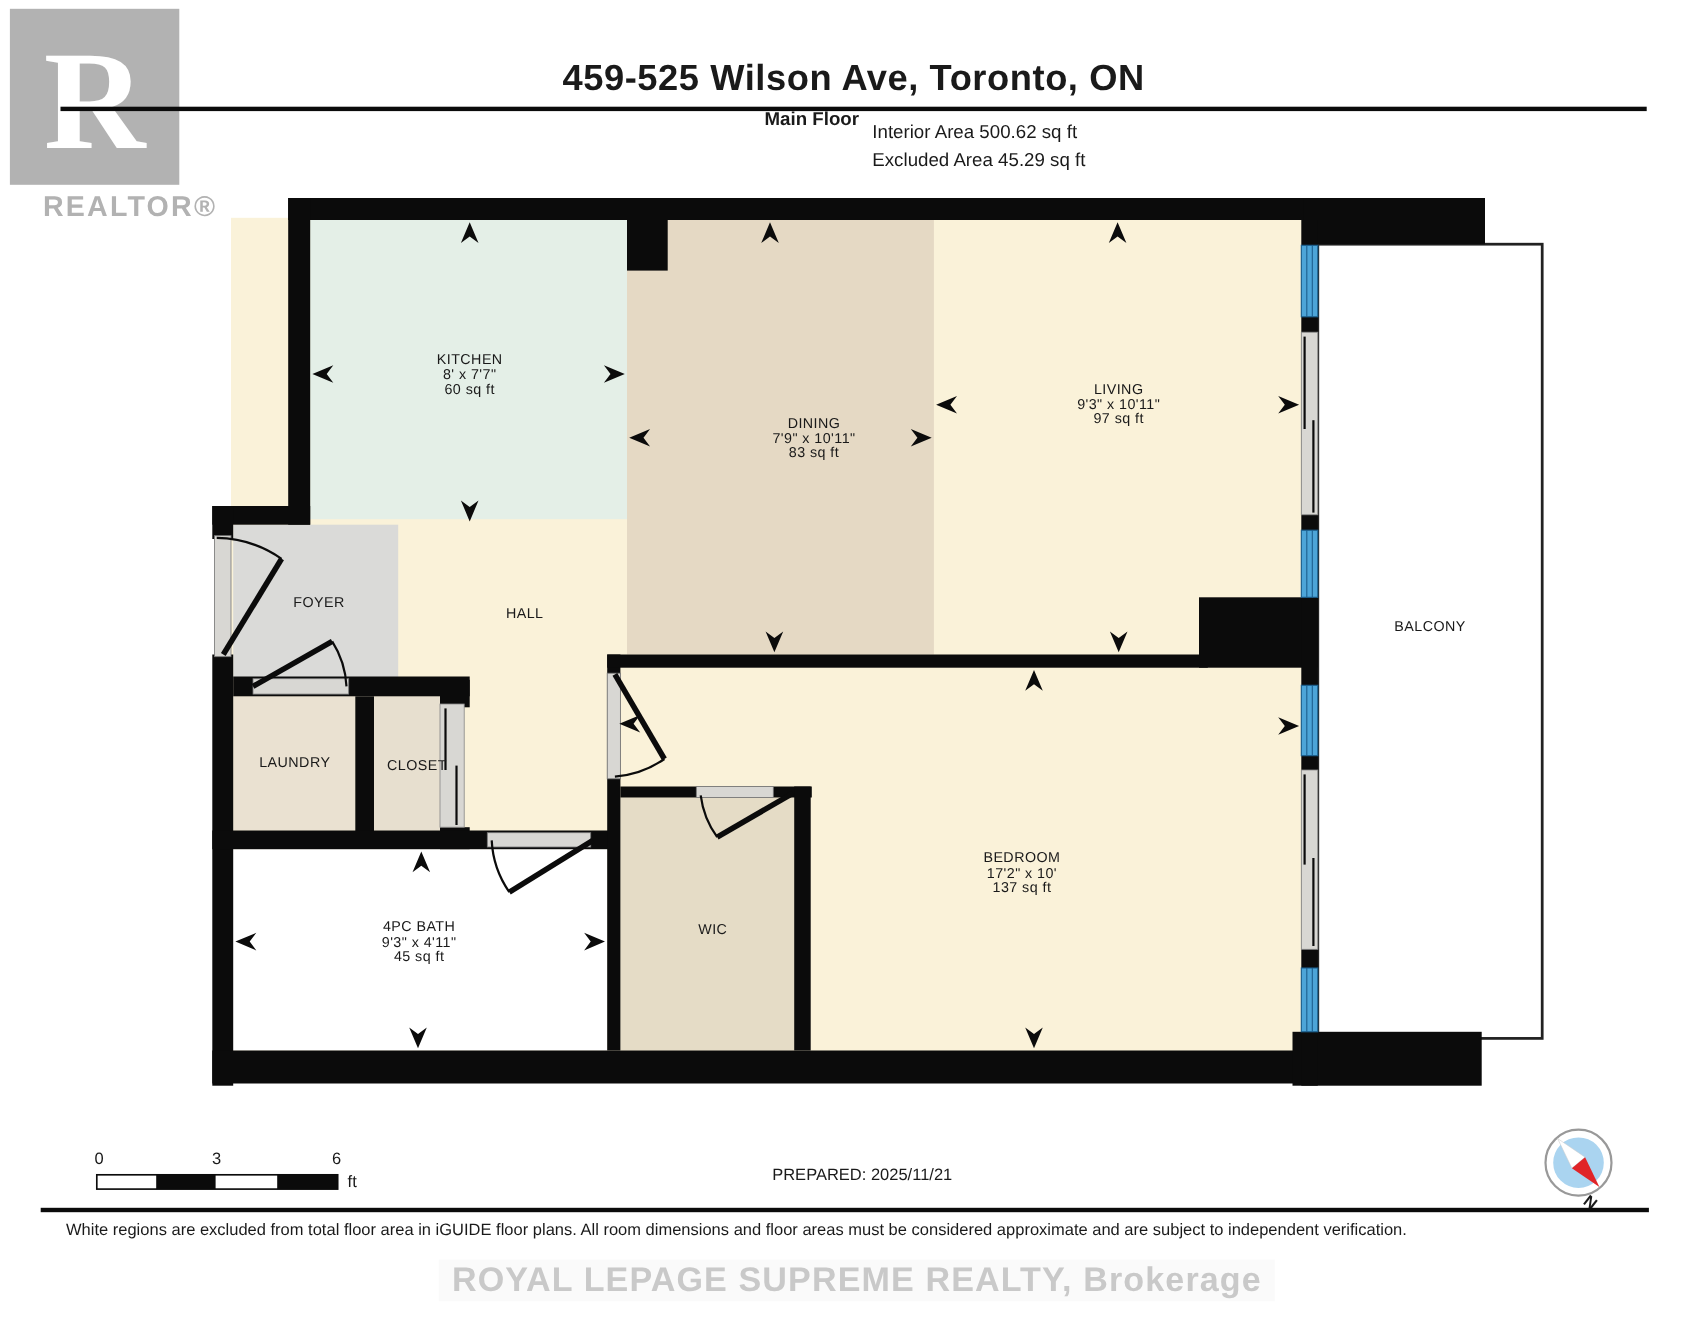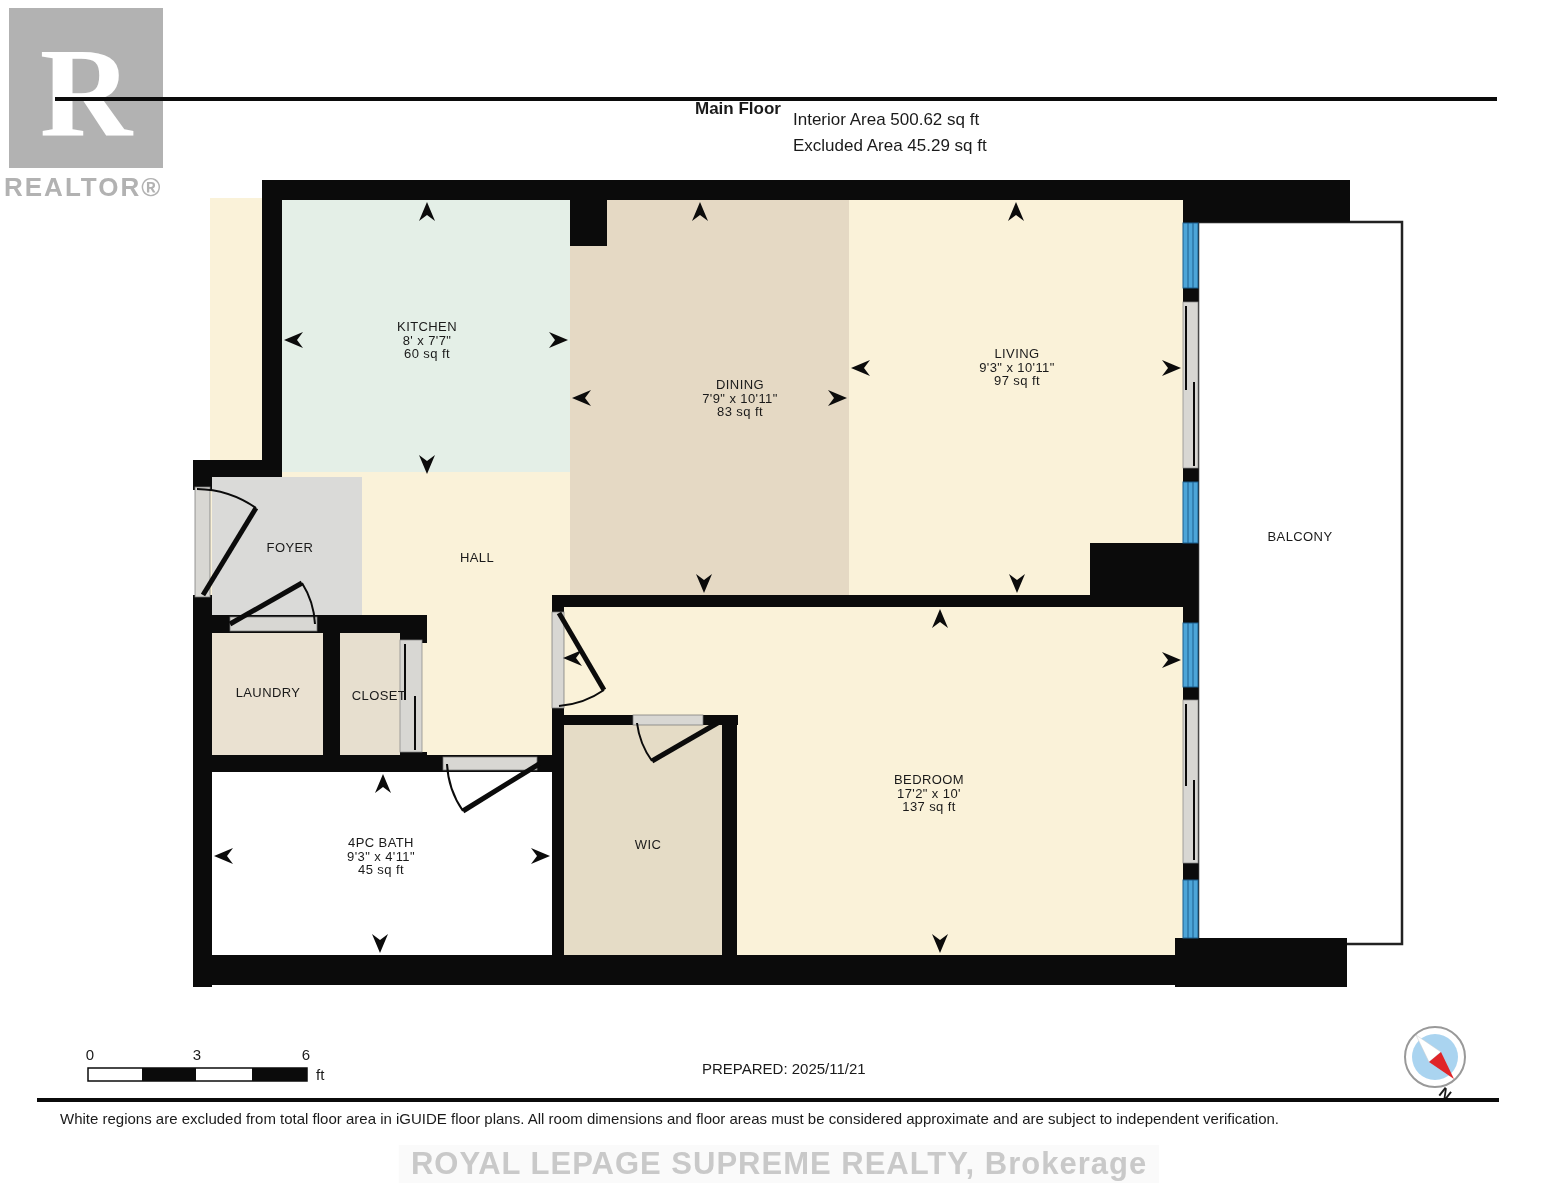--- a/index.html
+++ b/index.html
@@ -23,21 +23,21 @@
   .scale-num{font-size:15px;z-index:2;}
   .prepared{font-size:15px;z-index:2;}
   .disclaimer{font-size:15px;z-index:4;}
   .watermark{font-size:31px;font-weight:bold;color:var(--watermark);z-index:3;
              background:rgba(246,246,246,0.55);padding:1px 12px;letter-spacing:1px;}
   .logo-box{position:absolute;left:9px;top:8px;width:154px;height:160px;
             background:var(--logo_gray);z-index:1;}
   .logo-letter{position:absolute;left:86px;top:92px;transform:translate(-50%,-50%);
                font-family:"Liberation Serif", serif;font-weight:bold;font-size:128px;
                color:#fff;z-index:1;}
-  .logo-word{font-size:26px;font-weight:bold;color:var(--logo_gray);letter-spacing:2px;z-index:1;}
+  .logo-word{font-size:26px;font-weight:bold;color:var(--logo_gray);letter-spacing:2px;z-index:1;margin-left:35px;}
   .north{font-size:15px;font-weight:bold;transform:rotate(38deg);z-index:2;}
 </style>
 </head>
 <body>
 
 <div id="page">
 
   <svg id="plan-svg" width="1553" height="1200" viewBox="0 0 1553 1200">
 
     <g>
@@ -169,20 +169,21 @@
       <circle cx="1435" cy="1057" r="23" fill="var(--compass_blue)"></circle>
       <polygon points="1416,1035 1429,1062 1441,1052" fill="#ffffff" stroke="#cccccc" stroke-width="0.5"></polygon>
       <polygon points="1454,1079 1429,1062 1441,1052" fill="var(--needle_red)"></polygon>
     </g>
   </svg>
 
   <div class="logo-box"></div>
   <div class="logo-letter">R</div>
   <div class="abs logo-word" style="left:4px;top:172px;">REALTOR®</div>
 
+  <div class="abs ctr page-title" style="left:776px;top:71px;">459-525 Wilson Ave, Toronto, ON</div>
   <div class="hline" style="left:55px;top:97px;width:1442px;height:4px;"></div>
   <div class="abs sub-bold" style="left:695px;top:99px;">Main Floor</div>
   <div class="abs sub" style="left:793px;top:110px;">Interior Area 500.62 sq ft</div>
   <div class="abs sub" style="left:793px;top:136px;">Excluded Area 45.29 sq ft</div>
 
   <div class="abs ctr room-label" style="left:427px;top:340px;">
     <div>KITCHEN</div>
     <div>8' x 7'7"</div>
     <div>60 sq ft</div>
   </div>
@@ -214,21 +215,21 @@
     <div>45 sq ft</div>
   </div>
   <div class="abs ctr room-label" style="left:648px;top:845px;">
     <div>WIC</div>
   </div>
   <div class="abs ctr room-label" style="left:929px;top:793px;">
     <div>BEDROOM</div>
     <div>17'2" x 10'</div>
     <div>137 sq ft</div>
   </div>
-  <div class="abs ctr room-label" style="left:1300px;top:537px;text-align:center;">
+  <div class="abs ctr room-label" style="left:1300px;top:569px;text-align:center;">
     <div>BALCONY</div>
   </div>
 
   <div class="abs ctr scale-num" style="left:90px;top:1054px;">0</div>
   <div class="abs ctr scale-num" style="left:197px;top:1054px;">3</div>
   <div class="abs ctr scale-num" style="left:306px;top:1054px;">6</div>
   <div class="abs scale-num" style="left:316px;top:1066px;">ft</div>
 
   <div class="abs prepared" style="left:702px;top:1060px;">PREPARED: 2025/11/21</div>
   <div class="abs north" style="left:1440px;top:1085px;">N</div>

